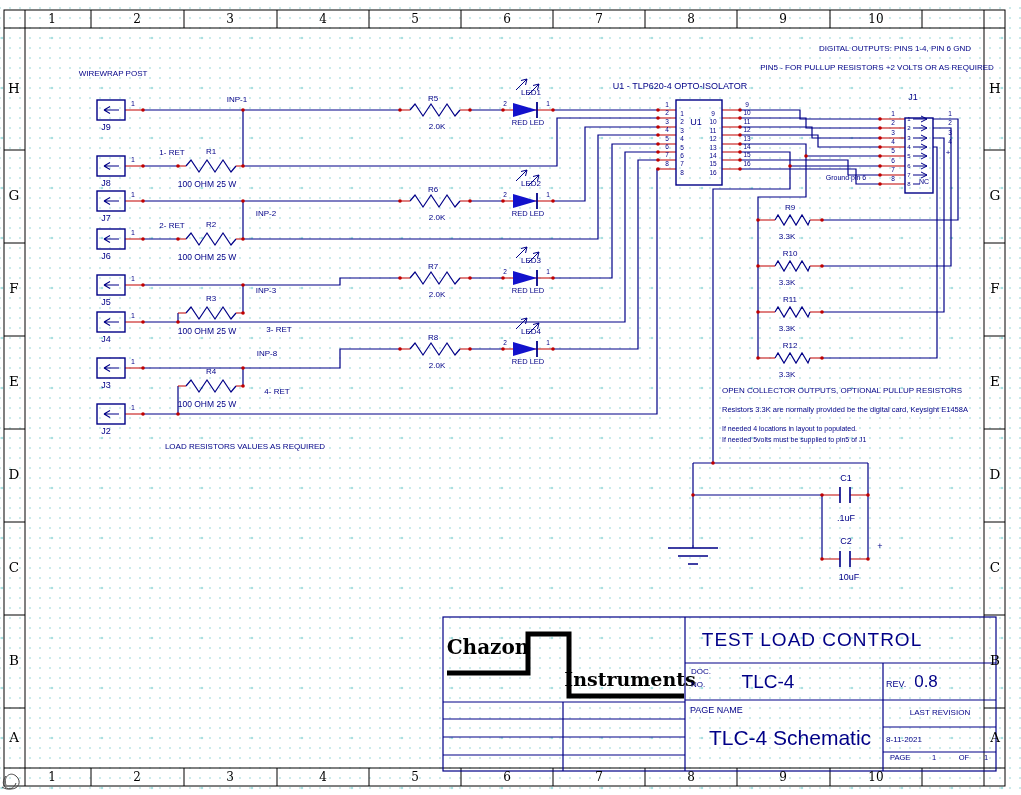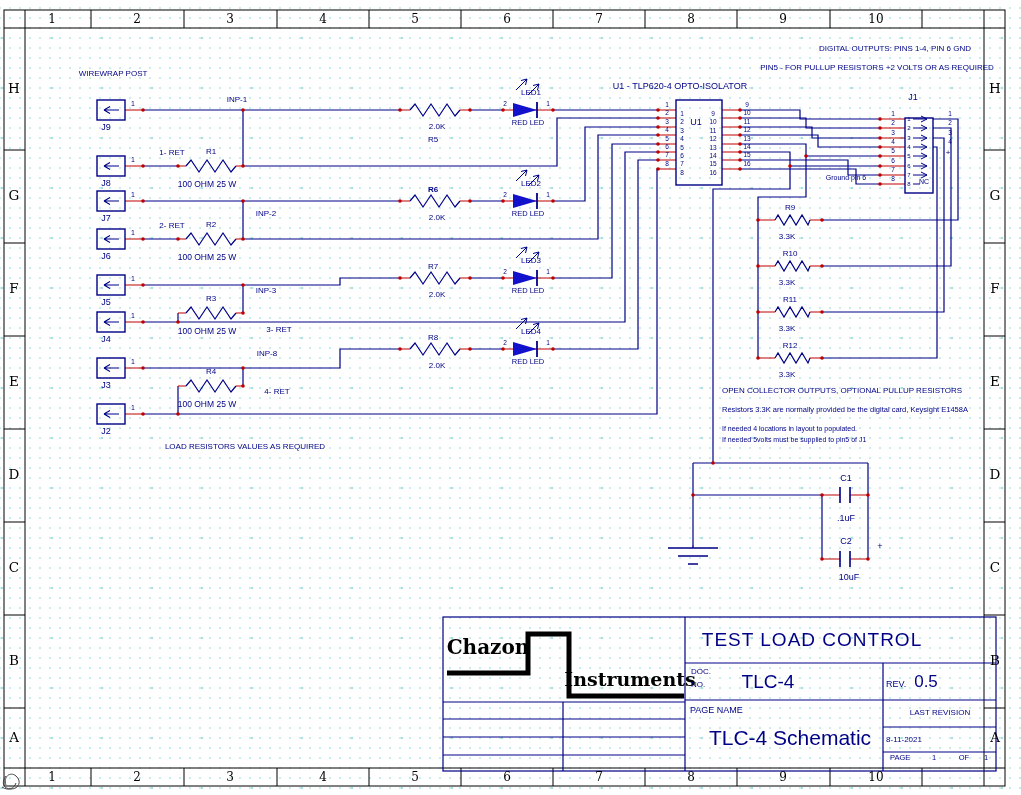--- a/index.html
+++ b/index.html
@@ -273,21 +273,21 @@
   <span class="t s9" style="left:849px;top:577px">10uF</span>
   <span class="t s9" style="left:880px;top:546px">+</span>
 
   <span class="t logo1" style="left:488px;top:647px">Chazon</span>
   <span class="t logo2" style="left:630px;top:679px">Instruments</span>
   <span class="t ttl" style="left:812px;top:639px">TEST LOAD CONTROL</span>
   <span class="t tl s8" style="left:691px;top:672px">DOC.</span>
   <span class="t tl s8" style="left:691px;top:685px">NO.</span>
   <span class="t big19" style="left:768px;top:681px">TLC-4</span>
   <span class="t tl s9" style="left:886px;top:684px">REV.</span>
-  <span class="t big17" style="left:926px;top:681px">0.5</span>
+  <span class="t big17" style="left:926px;top:681px">0.8</span>
   <span class="t tl s9" style="left:690px;top:710px">PAGE NAME</span>
   <span class="t big21" style="left:790px;top:737px">TLC-4 Schematic</span>
   <span class="t s8" style="left:940px;top:713px">LAST REVISION</span>
   <span class="t s8" style="left:904px;top:740px">8-11-2021</span>
   <span class="t tl s75" style="left:890px;top:758px">PAGE</span>
   <span class="t s75" style="left:934px;top:758px">1</span>
   <span class="t s75" style="left:964px;top:758px">OF</span>
   <span class="t s75" style="left:986px;top:758px">1</span>
 <span class="t ser s12 blk" style="left: 52px; top: 19px;">1</span>
       <span class="t ser s12 blk" style="left: 52px; top: 777px;">1</span>
@@ -390,27 +390,27 @@
       <span class="t s9" style="left: 106px; top: 339px;">J4</span>
       <span class="t s7" style="left: 133px; top: 315px;">1</span>
       <span class="t s9" style="left: 106px; top: 385px;">J3</span>
       <span class="t s7" style="left: 133px; top: 361px;">1</span>
       <span class="t s9" style="left: 106px; top: 431px;">J2</span>
       <span class="t s7" style="left: 133px; top: 407px;">1</span>
       <span class="t s8" style="left: 531px; top: 93px;">LED1</span>
       <span class="t s75" style="left: 528px; top: 123px;">RED LED</span>
       <span class="t s6" style="left: 505px; top: 104px;">2</span>
       <span class="t s6" style="left: 548px; top: 104px;">1</span>
-      <span class="t s8" style="left: 433px; top: 99px; margin-top: 41px;">R5</span>
+      <span class="t s8" style="left: 433px; top: 99px;">R5</span>
       <span class="t s8" style="left: 437px; top: 127px;">2.0K</span>
       <span class="t s8" style="left: 531px; top: 184px;">LED2</span>
       <span class="t s75" style="left: 528px; top: 214px;">RED LED</span>
       <span class="t s6" style="left: 505px; top: 195px;">2</span>
       <span class="t s6" style="left: 548px; top: 195px;">1</span>
-      <span class="t s8" style="left: 433px; top: 190px; font-weight: bold;">R6</span>
+      <span class="t s8" style="left: 433px; top: 190px;">R6</span>
       <span class="t s8" style="left: 437px; top: 218px;">2.0K</span>
       <span class="t s8" style="left: 531px; top: 261px;">LED3</span>
       <span class="t s75" style="left: 528px; top: 291px;">RED LED</span>
       <span class="t s6" style="left: 505px; top: 272px;">2</span>
       <span class="t s6" style="left: 548px; top: 272px;">1</span>
       <span class="t s8" style="left: 433px; top: 267px;">R7</span>
       <span class="t s8" style="left: 437px; top: 295px;">2.0K</span>
       <span class="t s8" style="left: 531px; top: 332px;">LED4</span>
       <span class="t s75" style="left: 528px; top: 362px;">RED LED</span>
       <span class="t s6" style="left: 505px; top: 343px;">2</span>

